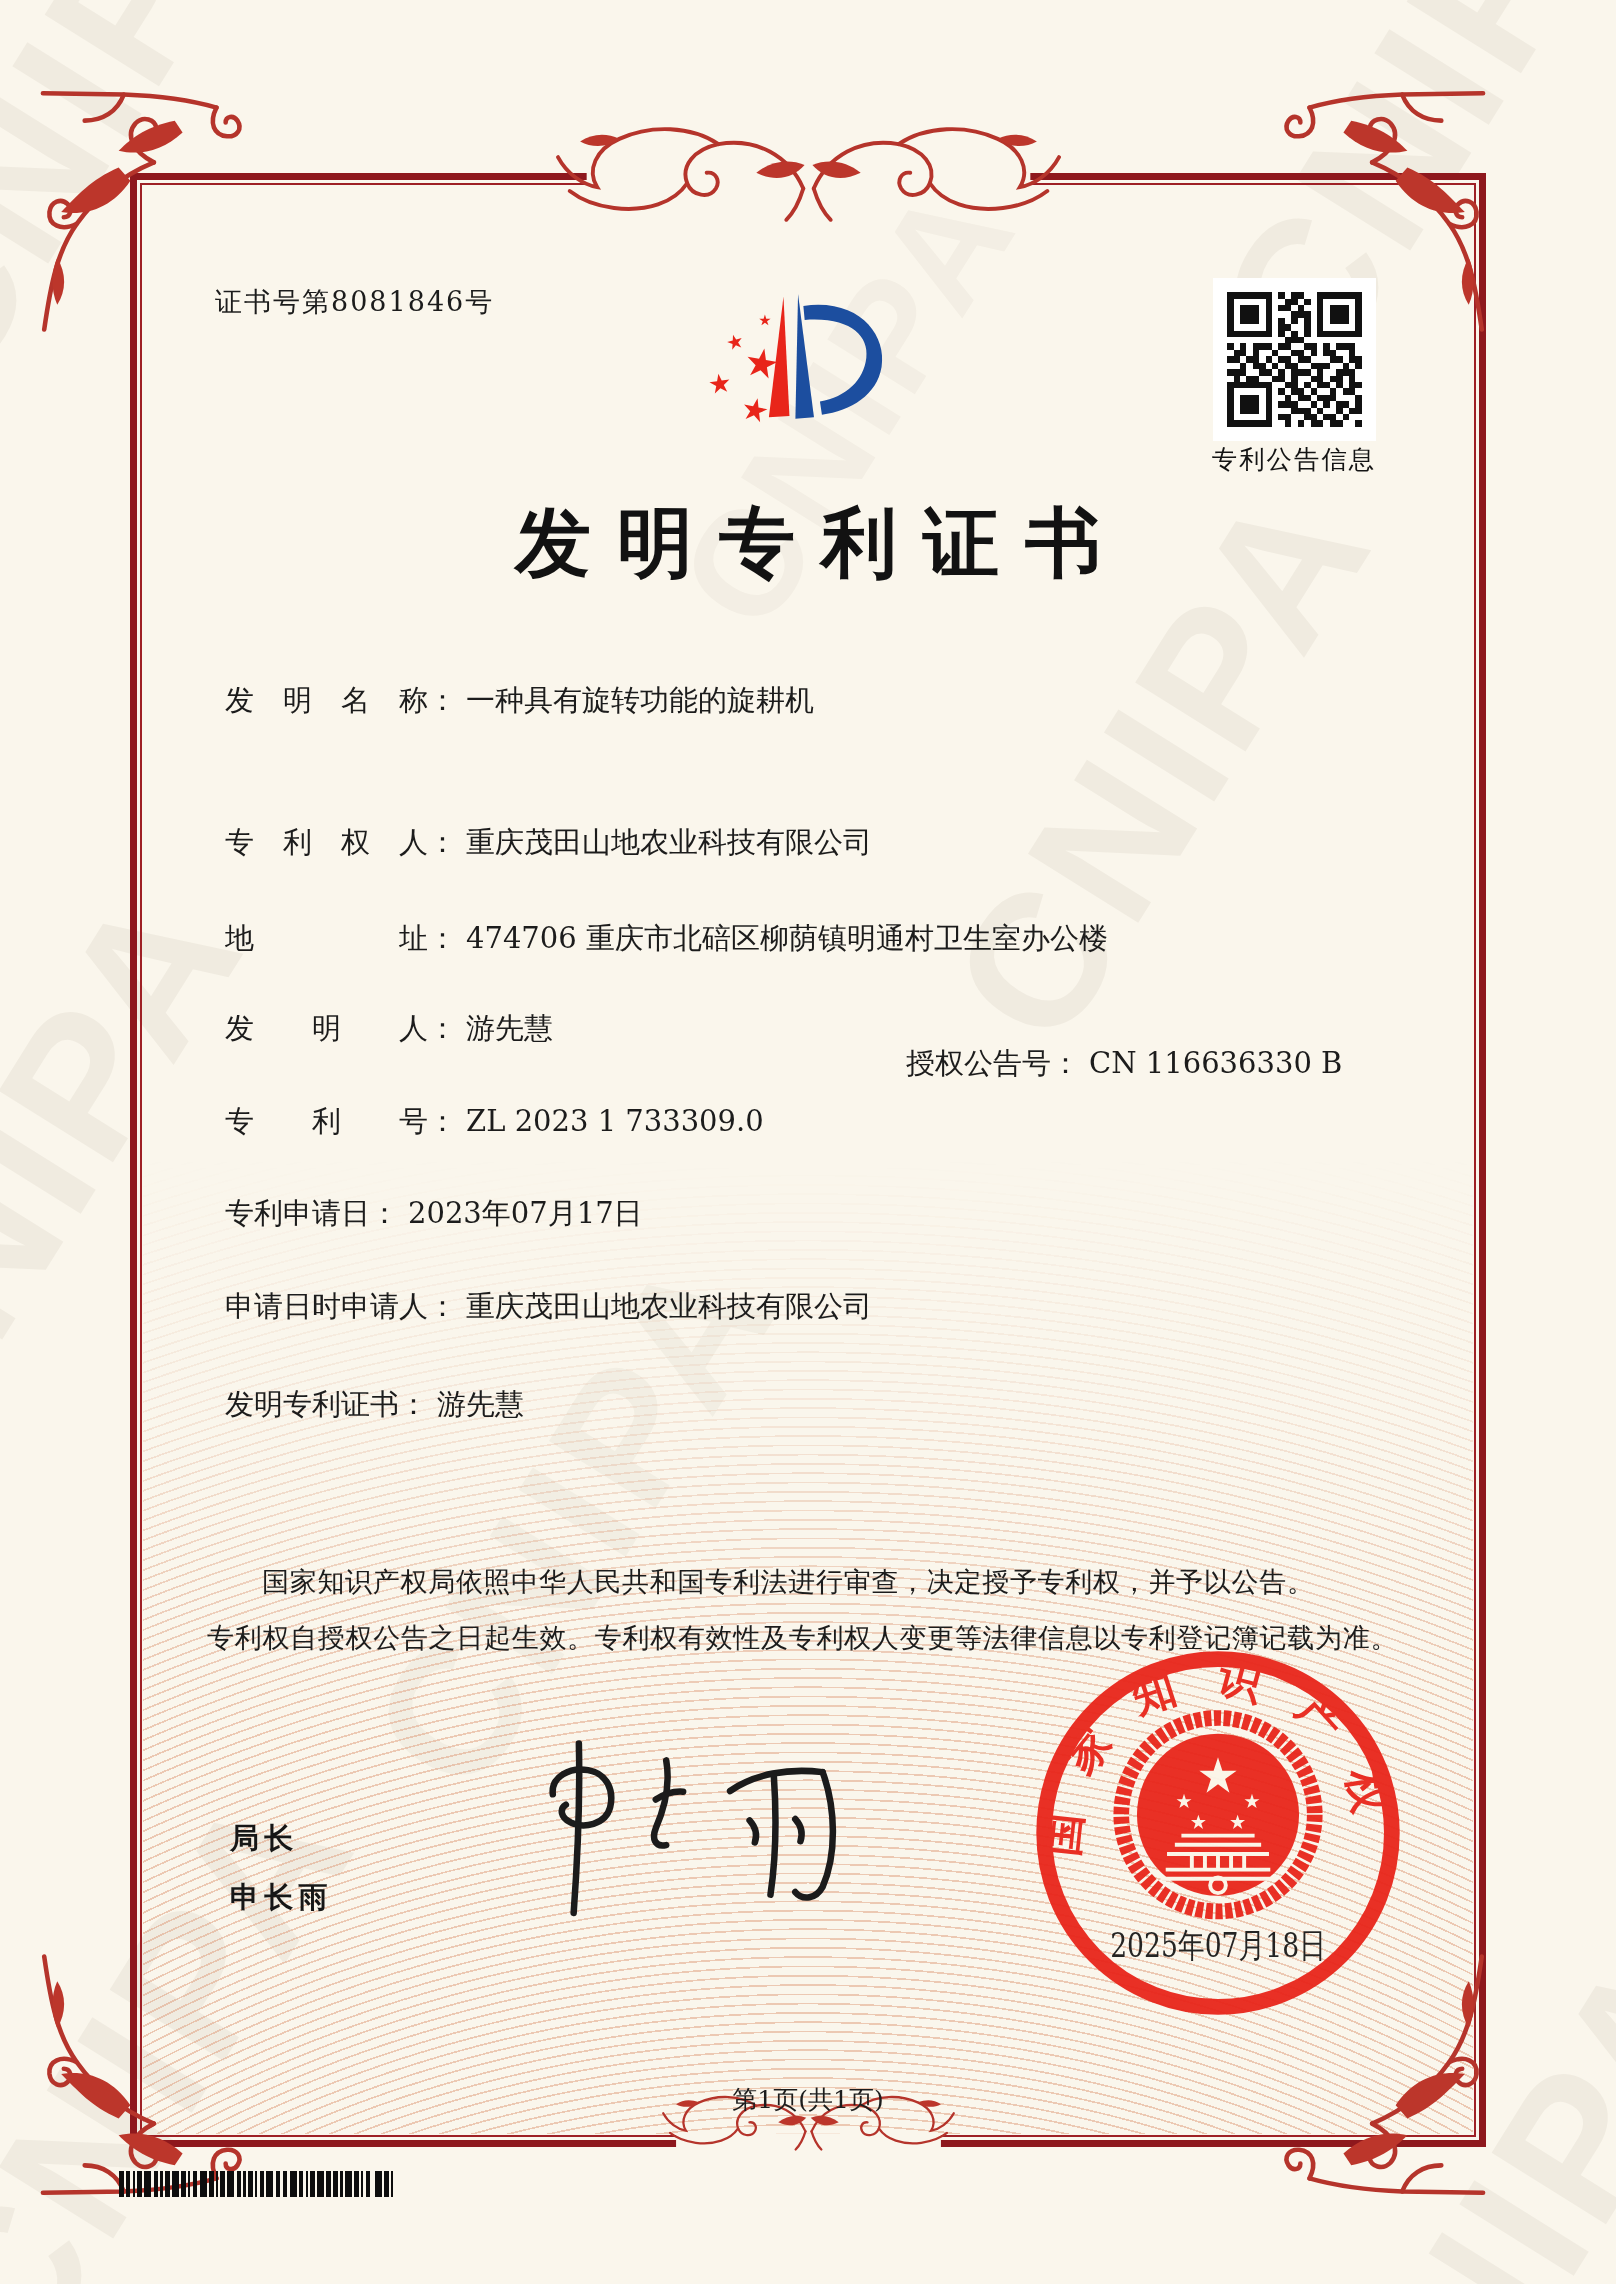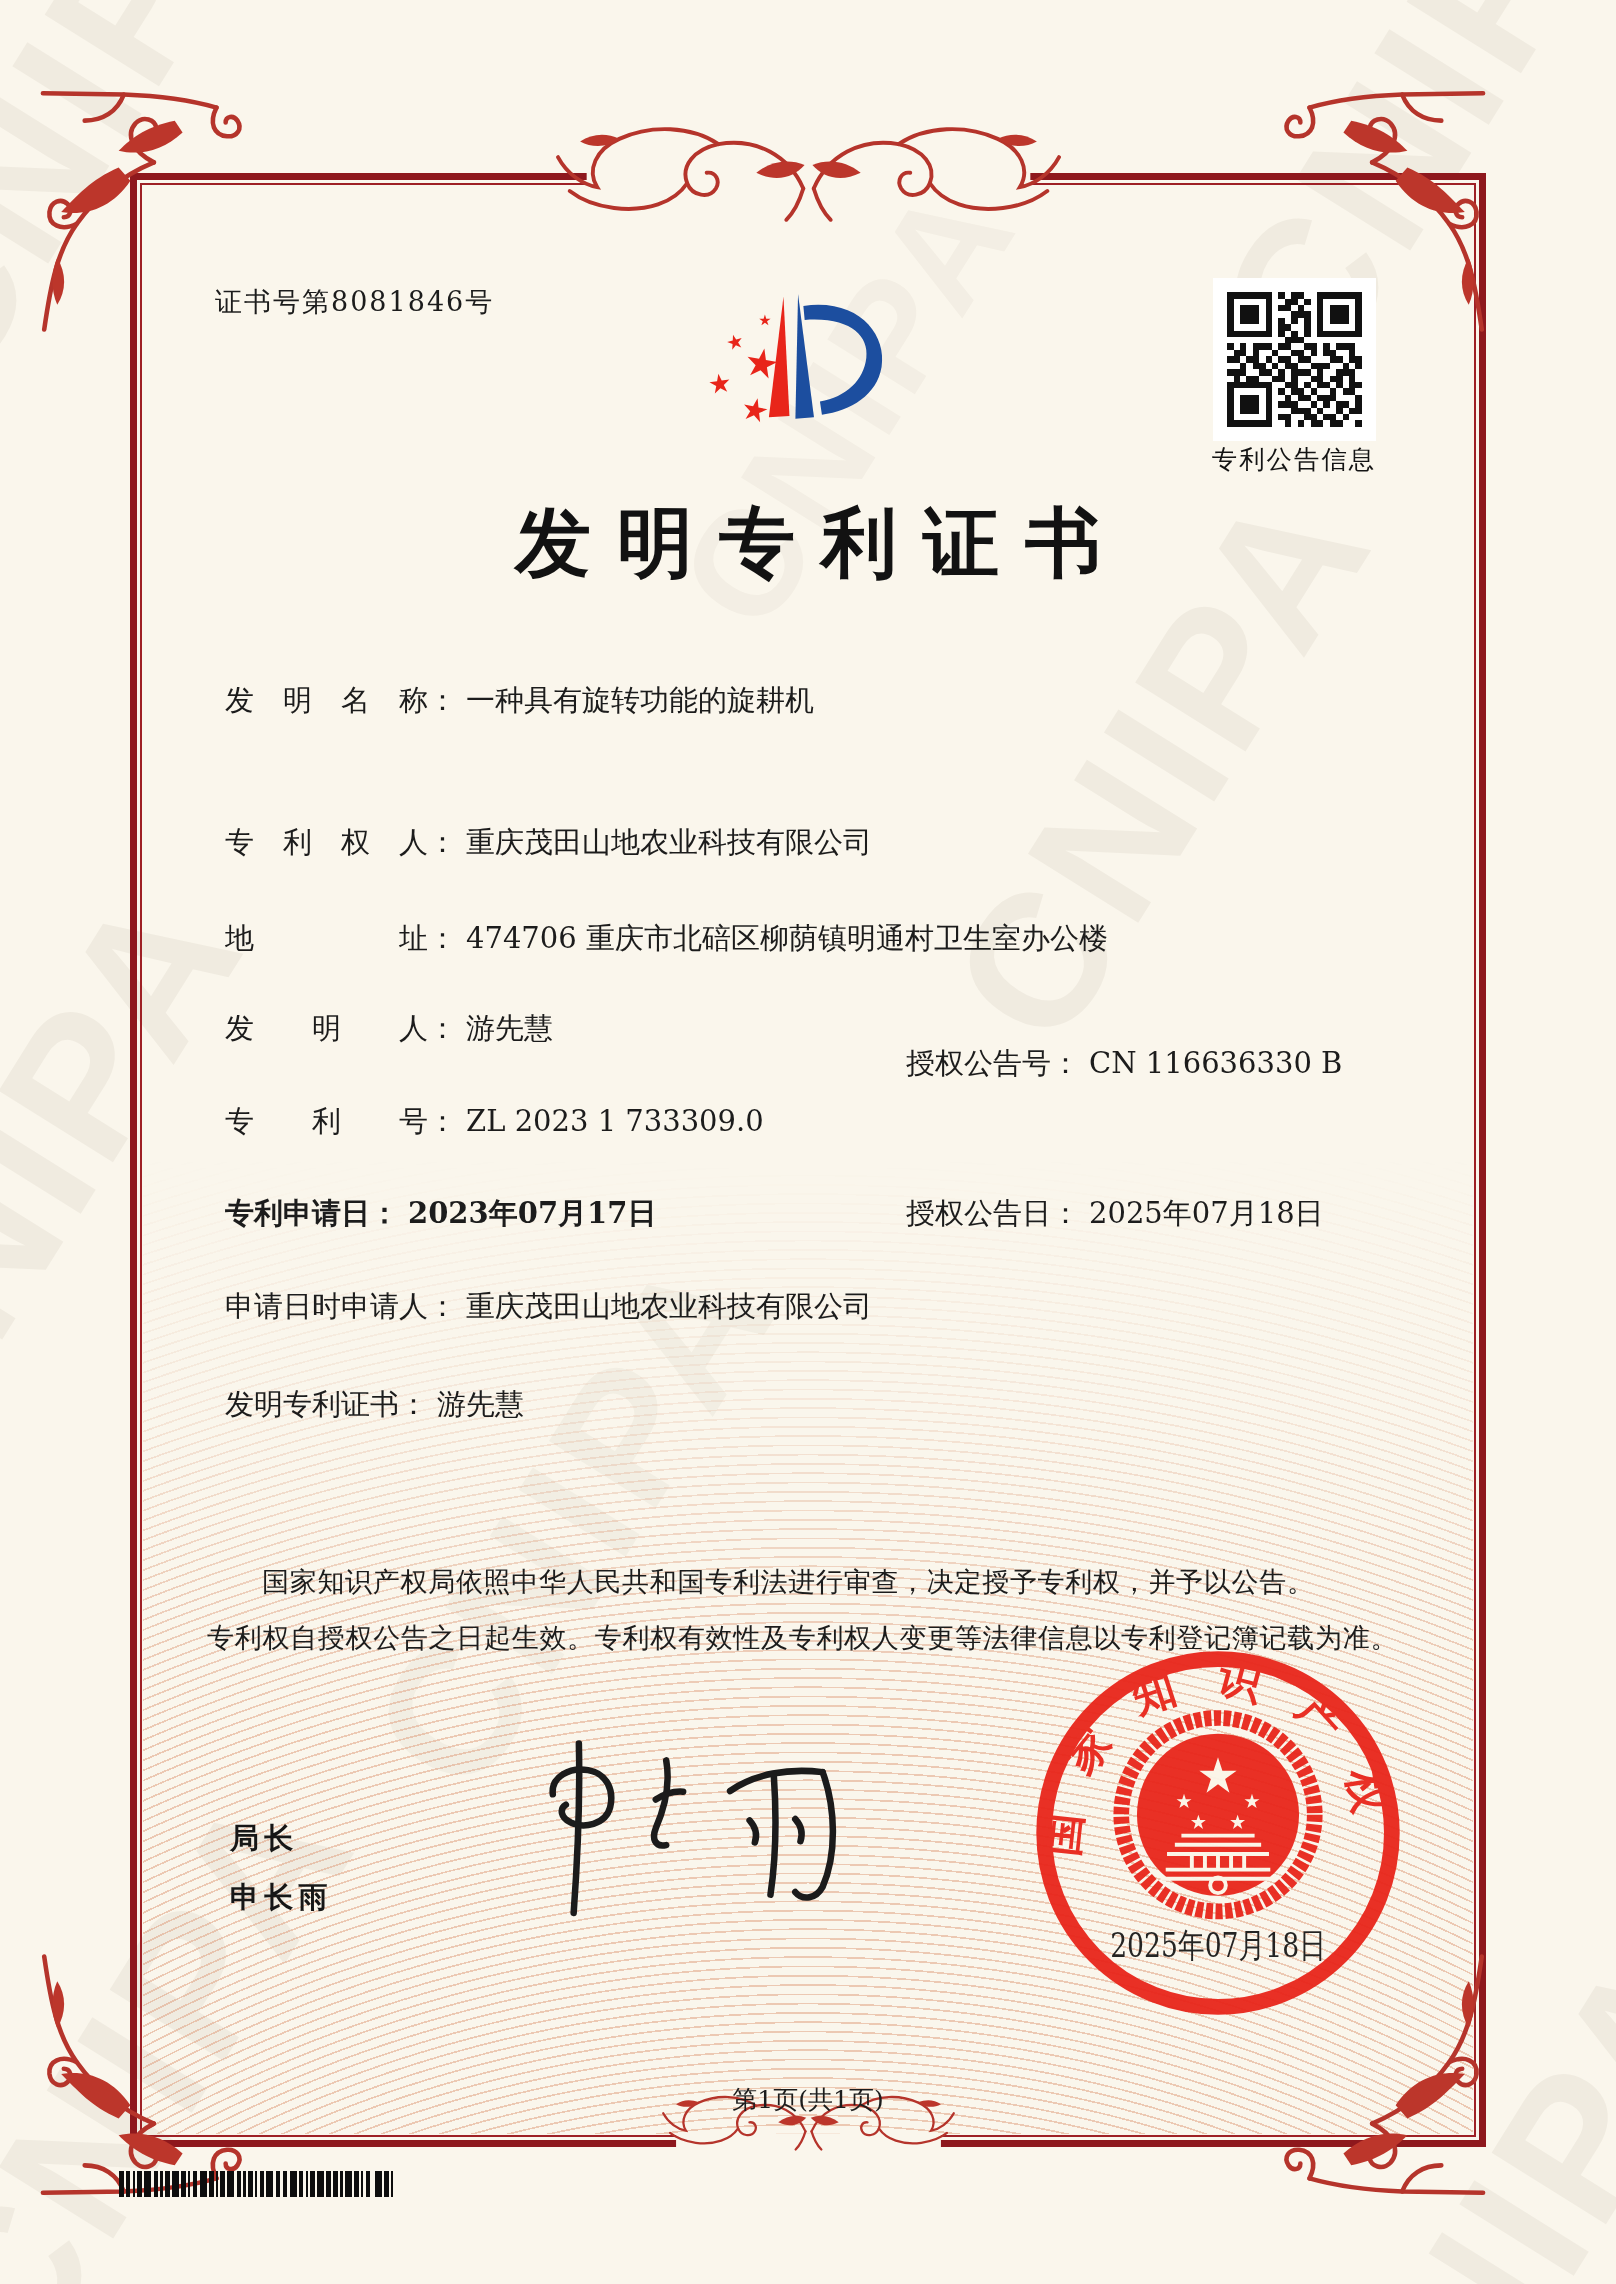--- a/index.html
+++ b/index.html
@@ -432,25 +432,22 @@
     </div>
     <div class="row" style="top:1009px;">
       <span class="lbl">发　　明　　人</span><span class="colon">：</span><span class="val">游先慧</span>
     </div>
     <div class="row" style="top:1102px;">
       <span class="lbl">专　　利　　号</span><span class="colon">：</span><span class="val">ZL 2023 1 733309.0</span>
     </div>
     <div class="row rcol" style="top:1044px;">
       <span class="lbl">授权公告号</span><span class="colon">：</span><span class="val">CN 116636330 B</span>
     </div>
-    <div class="row" style="top:1194px;font-weight:bold;">
+    <div class="row" style="top:1194px;">
       <span class="lbl">专利申请日</span><span class="colon">：</span><span class="val">2023年07月17日</span>
-    </div>
-    <div class="row rcol" style="top:1194px;">
-      <span class="lbl">授权公告日</span><span class="colon">：</span><span class="val">2025年07月18日</span>
     </div>
     <div class="row" style="top:1287px;">
       <span class="lbl">申请日时申请人</span><span class="colon">：</span><span class="val">重庆茂田山地农业科技有限公司</span>
     </div>
     <div class="row" style="top:1385px;">
       <span class="lbl">发明专利证书</span><span class="colon">：</span><span class="val">游先慧</span>
     </div>
 
     <div class="legal">
       <div class="l1">国家知识产权局依照中华人民共和国专利法进行审查，决定授予专利权，并予以公告。</div>

